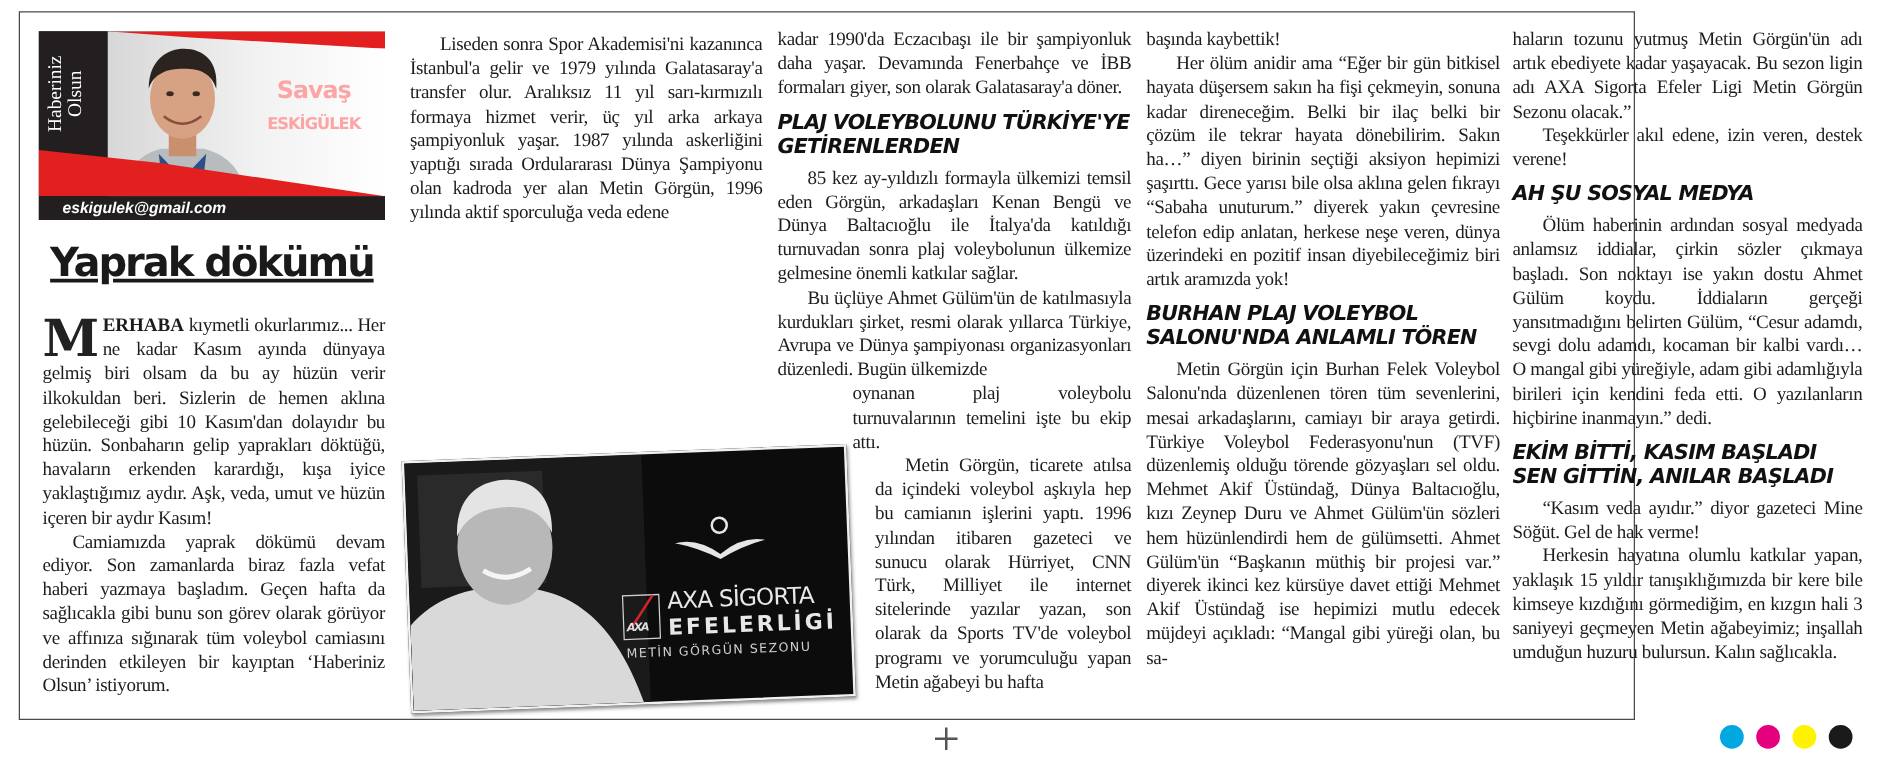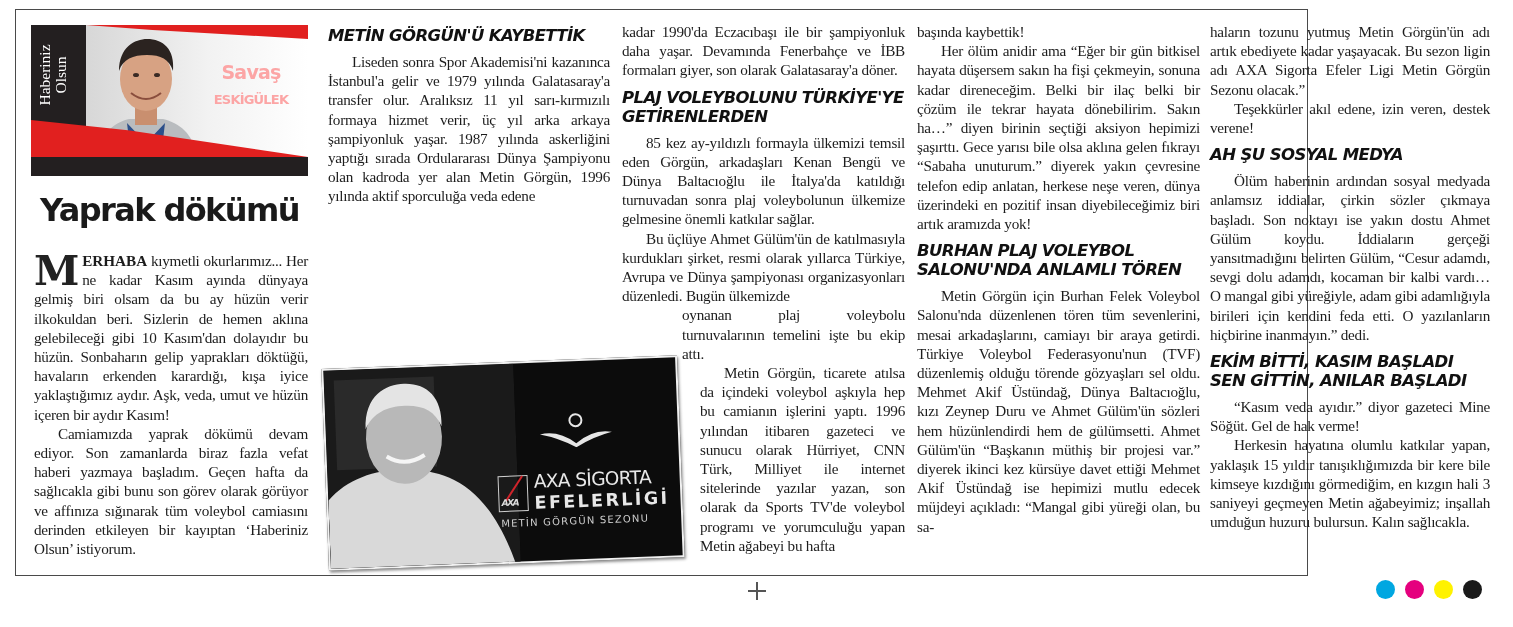--- a/index.html
+++ b/index.html
@@ -45,21 +45,21 @@
     .banner-name { position: absolute; left: 170px; top: 34px; width: 100px; text-align: center;
       font-family: "DejaVu Sans", sans-serif; font-weight: bold; color: #fca5a5; letter-spacing: -0.8px; }
     .banner-name .first { display: block; font-size: 19px; line-height: 26px; font-weight: bold; }
     .banner-name .last { display: block; font-size: 13px; line-height: 30px; }
     .banner-email { position: absolute; left: 0; top: 132px; width: 277px; height: 19px; background: #231f20;
       color: #fff; font-family: "Liberation Sans", sans-serif; font-weight: bold; font-style: italic;
       font-size: 12.5px; line-height: 19px; padding-left: 19px; }
 
     .headline { position: absolute; left: 31px; top: 188px; width: 277px; text-align: center;
       font-family: "DejaVu Sans", sans-serif; font-weight: bold; font-size: 32px; line-height: 44px;
-      letter-spacing: -1.6px; color: #1a1a1a; }
+      letter-spacing: -1.6px; color: #1a1a1a; text-decoration: underline; }
 
     .col1 { left: 34px; top: 251px; width: 274px; }
     .dropcap { float: left; font-family: "DejaVu Serif", serif; font-weight: bold; font-size: 41px; line-height: 34px;
       margin: 3px 3px 0 0; color: #222; }
     .lead-word { font-weight: bold; letter-spacing: 0; }
 
     .col2 { left: 328px; top: 26px; width: 282px; }
     .col3 { left: 622px; top: 22px; width: 283px; }
     .col4 { left: 917px; top: 22px; width: 283px; }
     .col5 { left: 1210px; top: 22px; width: 280px; }
@@ -107,31 +107,31 @@
     <path d="M40 60 Q55 72 70 60" stroke="#8a4e3d" stroke-width="2" fill="none"></path>
     <ellipse cx="45" cy="42" rx="3" ry="2" fill="#3a2a24"></ellipse>
     <ellipse cx="66" cy="42" rx="3" ry="2" fill="#3a2a24"></ellipse>
   </svg>
   <div class="banner-red-bottom"></div>
   <div class="banner-vertical-text">Haberiniz Olsun</div>
   <div class="banner-name">
     <span class="first">Savaş</span>
     <span class="last">ESKİGÜLEK</span>
   </div>
+  <div class="banner-email">eskigulek@gmail.com</div>
 </div>
 
 <h1 class="headline">Yaprak dökümü</h1>
 
 <div class="col col1">
   <p class="noindent"><span class="dropcap">M</span><span class="lead-word">ERHABA</span><span> kıymetli okurlarımız... Her ne kadar Kasım ayında dünyaya gelmiş biri olsam da bu ay hüzün verir ilkokuldan beri. Sizlerin de hemen aklına gelebileceği gibi 10 Kasım'dan dolayıdır bu hüzün. Sonbaharın gelip yaprakları döktüğü, havaların erkenden karardığı, kışa iyice yaklaştığımız aydır. Aşk, veda, umut ve hüzün içeren bir aydır Kasım!</span></p>
   <p>Camiamızda yaprak dökümü devam ediyor. Son zamanlarda biraz fazla vefat haberi yazmaya başladım. Geçen hafta da sağlıcakla gibi bunu son görev olarak görüyor ve affınıza sığınarak tüm voleybol camiasını derinden etkileyen bir kayıptan ‘Haberiniz Olsun’ istiyorum.</p>
 </div>
 
 <div class="col col2">
-  <div class="subhead first">METİN GÖRGÜN'Ü KAYBETTİK</div>
   <p>Liseden sonra Spor Akademisi'ni kazanınca İstanbul'a gelir ve 1979 yılında Galatasaray'a transfer olur. Aralıksız 11 yıl sarı-kırmızılı formaya hizmet verir, üç yıl arka arkaya şampiyonluk yaşar. 1987 yılında askerliğini yaptığı sırada Ordulararası Dünya Şampiyonu olan kadroda yer alan Metin Görgün, 1996 yılında aktif sporculuğa veda edene</p>
 </div>
 
 <div class="col col3">
   <p class="noindent">kadar 1990'da Eczacıbaşı ile bir şampiyonluk daha yaşar. Devamında Fenerbahçe ve İBB formaları giyer, son olarak Galatasaray'a döner.</p>
   <div class="subhead">PLAJ VOLEYBOLUNU TÜRKİYE'YE GETİRENLERDEN</div>
   <p>85 kez ay-yıldızlı formayla ülkemizi temsil eden Görgün, arkadaşları Kenan Bengü ve Dünya Baltacıoğlu ile İtalya'da katıldığı turnuvadan sonra plaj voleybolunun ülkemize gelmesine önemli katkılar sağlar.</p>
   <p>Bu üçlüye Ahmet Gülüm'ün de katılmasıyla kurdukları şirket, resmi olarak yıllarca Türkiye, Avrupa ve Dünya şampiyonası organizasyonları düzenledi. Bugün ülkemizde</p>
   <p class="noindent wrap-indent">oynanan plaj voleybolu turnuvalarının temelini işte bu ekip attı.</p>
   <p class="wrap-indent3">Metin Görgün, ticarete atılsa da içindeki voleybol aşkıyla hep bu camianın işlerini yaptı. 1996 yılından itibaren gazeteci ve sunucu olarak Hürriyet, CNN Türk, Milliyet ile internet sitelerinde yazılar yazan, son olarak da Sports TV'de voleybol programı ve yorumculuğu yapan Metin ağabeyi bu hafta</p>

